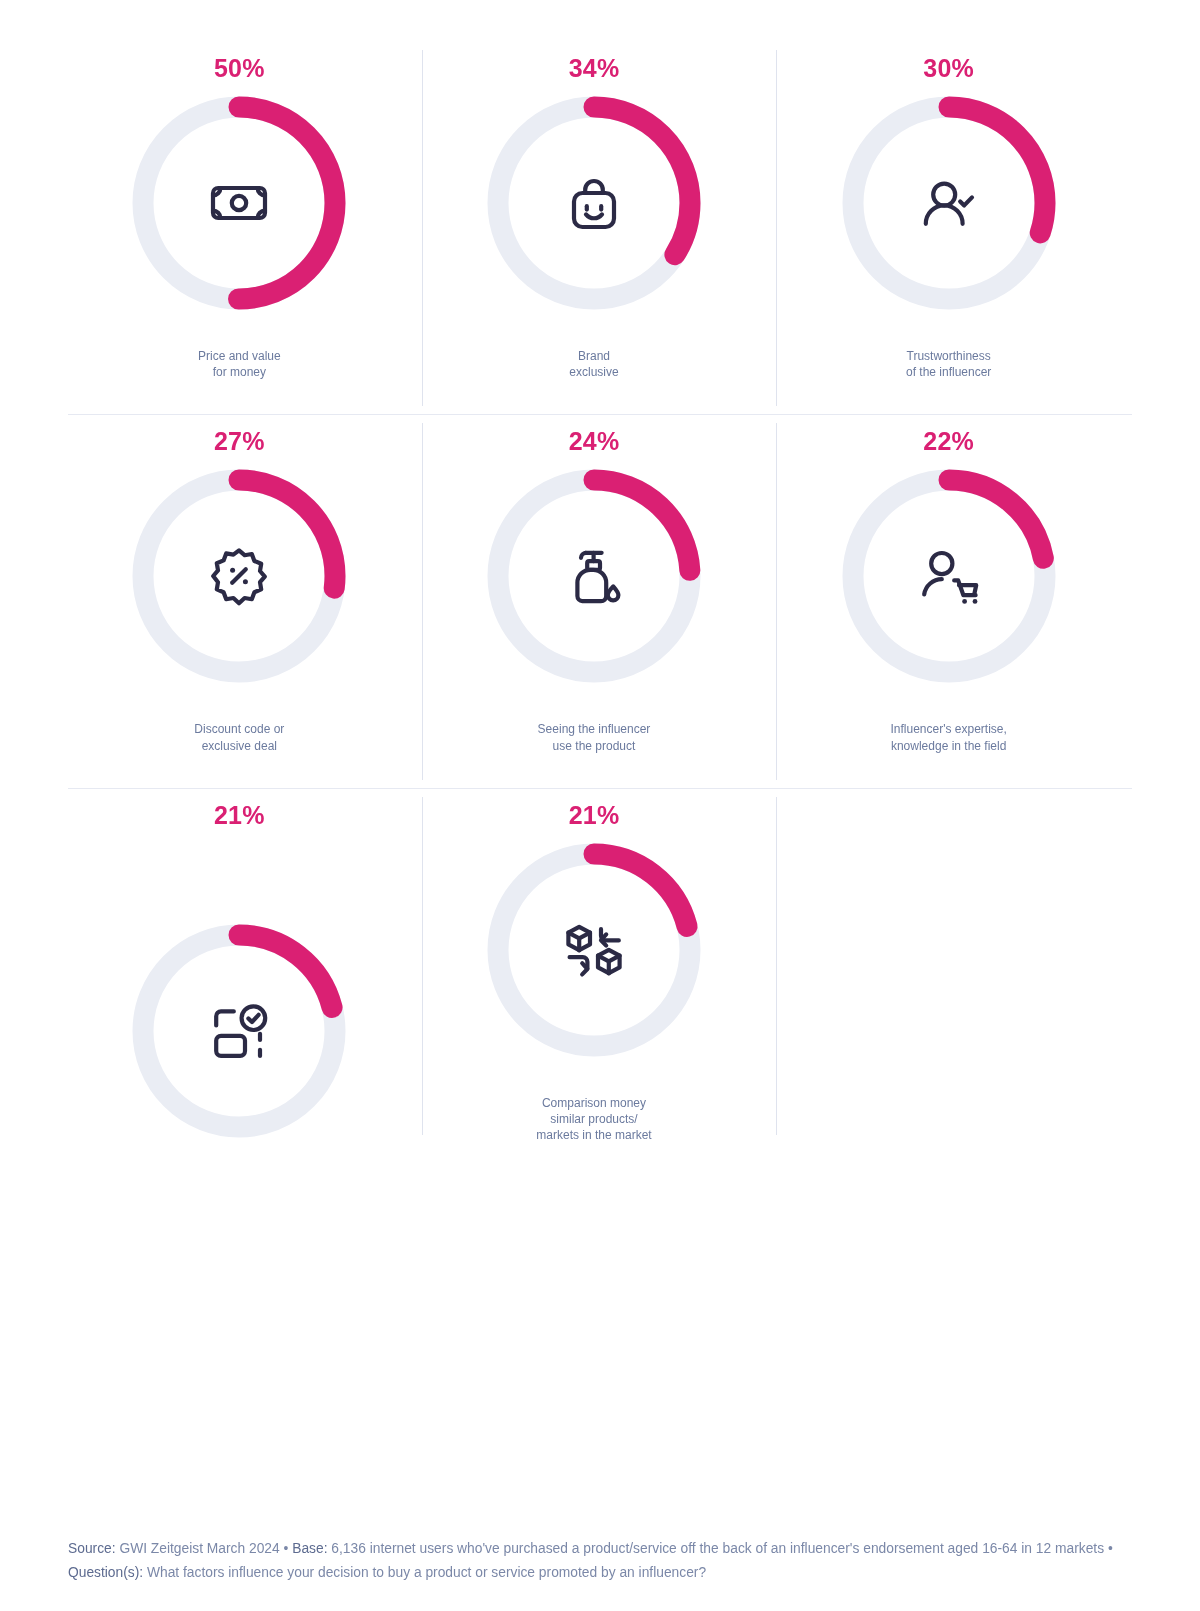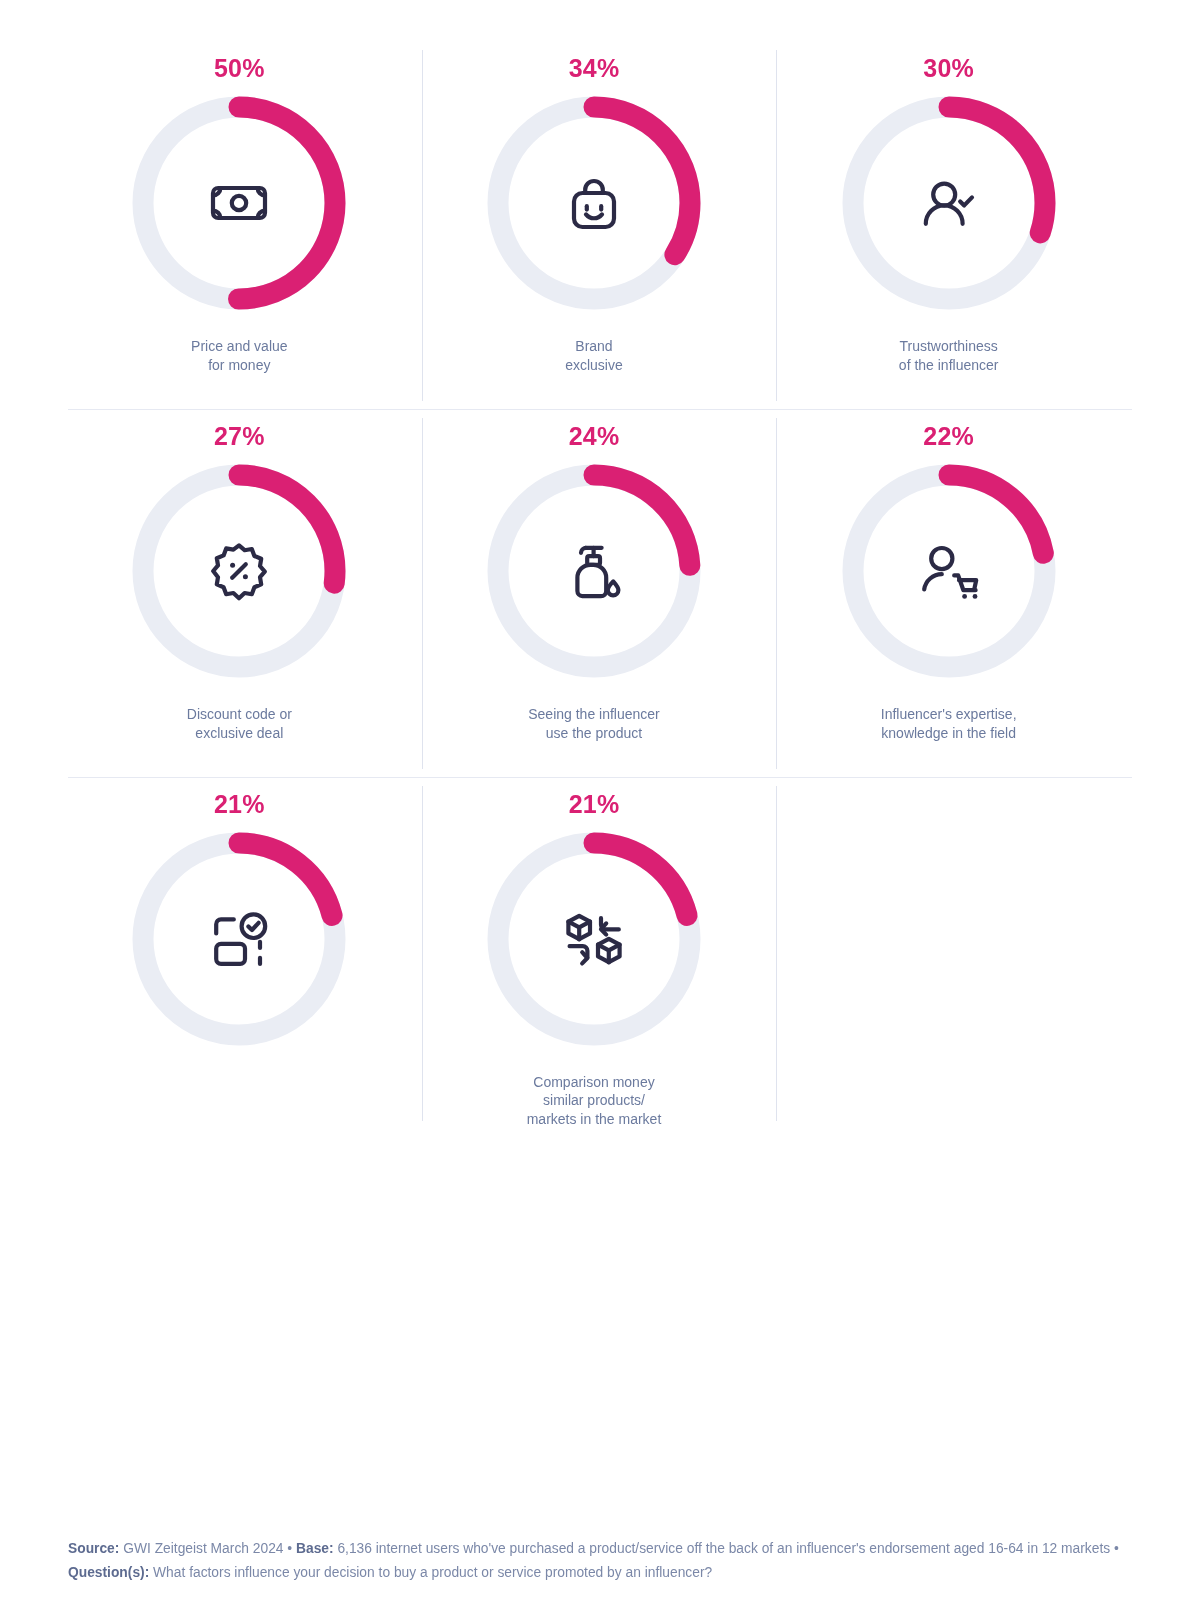--- a/index.html
+++ b/index.html
@@ -52,20 +52,21 @@
     position: relative;
   }
 
   .cell {
     position: relative;
     display: flex;
     flex-direction: column;
     align-items: center;
     padding: 14px 22px 0 10px;
     box-sizing: border-box;
+    justify-content: space-between;
   }
 
   
   .cell.col1::after, .cell.col2::after {
     content: "";
     position: absolute;
     top: 8px;
     bottom: 8px;
     right: 0;
     width: 1px;
@@ -110,39 +111,39 @@
     justify-content: center;
   }
   .icon-holder svg {
     position: static;
     width: 64px;
     height: 64px;
     display: block;
   }
 
   .label-wrap {
-    margin-top: 22px;
+    margin-top: 33px;
     text-align: center;
-    font-size: 14px;
+    font-size: 12px;
     line-height: 1.35;
     color: #6b7a9e;
     max-width: 250px;
   }
 
   
   .footer {
     position: absolute;
     left: 68px;
     right: 68px;
     bottom: 68px;
     font-size: 13.8px;
     line-height: 1.75;
     color: #7b88a8;
   }
-  .footer b { color: #5d6b90; font-weight: bold; }
+  .footer b { color: #5d6b90; font-weight: normal; }
 </style>
 </head>
 <body>
 
 <div class="page">
 
 
   <div class="grid" id="grid">
       <div class="cell col1 rowsep">
         <div class="pct">50%</div>

